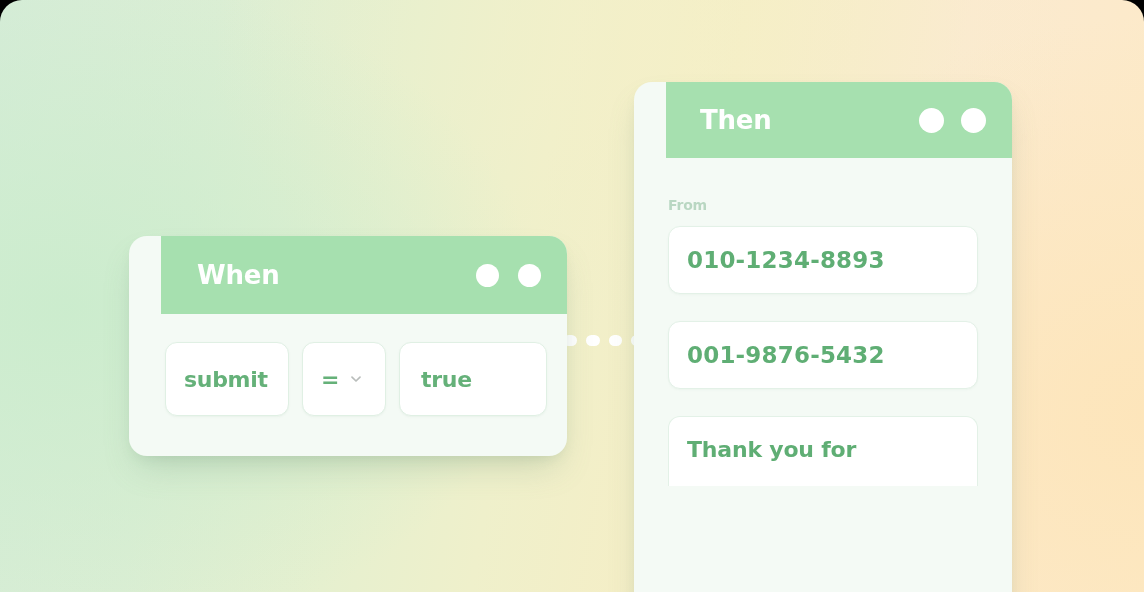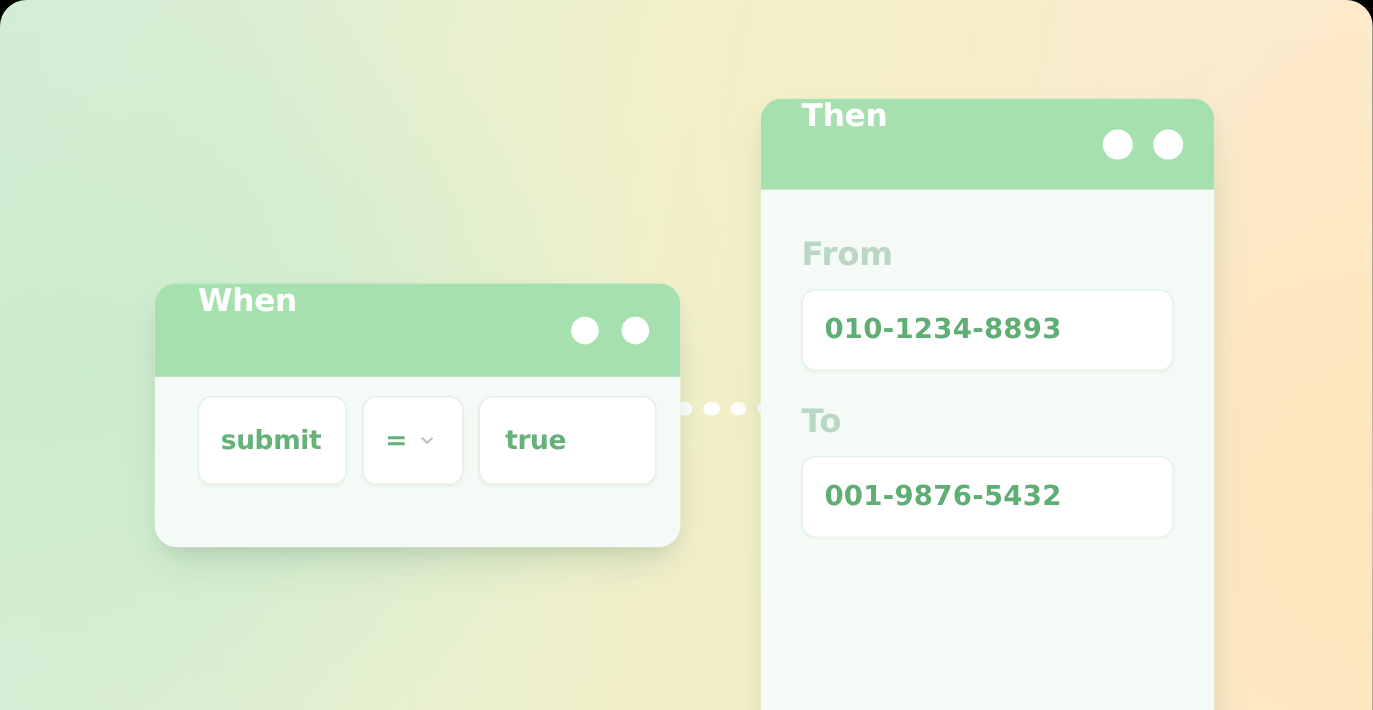--- a/index.html
+++ b/index.html
@@ -67,22 +67,24 @@
     position: absolute;
     border-radius: 18px;
     overflow: hidden;
     background: #f4faf5;
     box-shadow: 0 18px 34px -10px rgba(110,150,118,0.30),
                 0 6px 14px -6px rgba(110,150,118,0.22);
   }
   .card-header {
     background: #a6e0af;
     display: flex;
+    align-items: center;
     justify-content: space-between;
     box-sizing: border-box;
+    margin-left: 32px;
   }
   .card-title {
     color: #ffffff;
     font-weight: 700;
     letter-spacing: -0.2px;
   }
   .dots {
     display: flex;
     align-items: center;
   }
@@ -104,21 +106,21 @@
     padding: 0 26px 0 36px;
     gap: 33px;
   }
   #when-card .card-title { font-size: 26px; }
   #when-card .dot { width: 23px; height: 23px; }
   #when-card .dots { gap: 19px; }
 
   .when-body {
     display: flex;
     align-items: center;
-    padding: 16px 0 0 36px;
+    padding: 28px 0 0 36px;
     gap: 13px;
   }
   .field-box {
     background: #ffffff;
     border: 1px solid #e0f0e4;
     border-radius: 12px;
     box-sizing: border-box;
     display: flex;
     align-items: center;
     box-shadow: 0 1px 2px rgba(140,180,150,0.10);
@@ -171,21 +173,21 @@
   }
   #then-card .card-title { font-size: 26px; }
   #then-card .dot { width: 25px; height: 25px; }
   #then-card .dots { gap: 17px; }
 
   .then-body {
     padding: 39px 34px 0 34px;
   }
   .field-label {
     color: #b9d7c2;
-    font-size: 27px;
+    font-size: 14px;
     font-weight: 700;
     letter-spacing: -0.2px;
     margin-bottom: 13px;
   }
   .then-input {
     background: #ffffff;
     border: 1px solid #e3f1e7;
     border-radius: 12px;
     height: 68px;
     box-sizing: border-box;
@@ -269,22 +271,24 @@
       </span>
     </div>
 
     <div class="then-body">
 
       <div class="field-label">From</div>
       <div class="then-input">
         <span class="value">010-1234-8893</span>
       </div>
 
-      <div class="field-label">To</div>
       <div class="then-input">
         <span class="value">001-9876-5432</span>
       </div>
 
+      <div class="then-textarea">
+        <span class="value">Thank you for</span>
+      </div>
 
     </div>
   </div>
 
 </div>
 
 </body></html>

